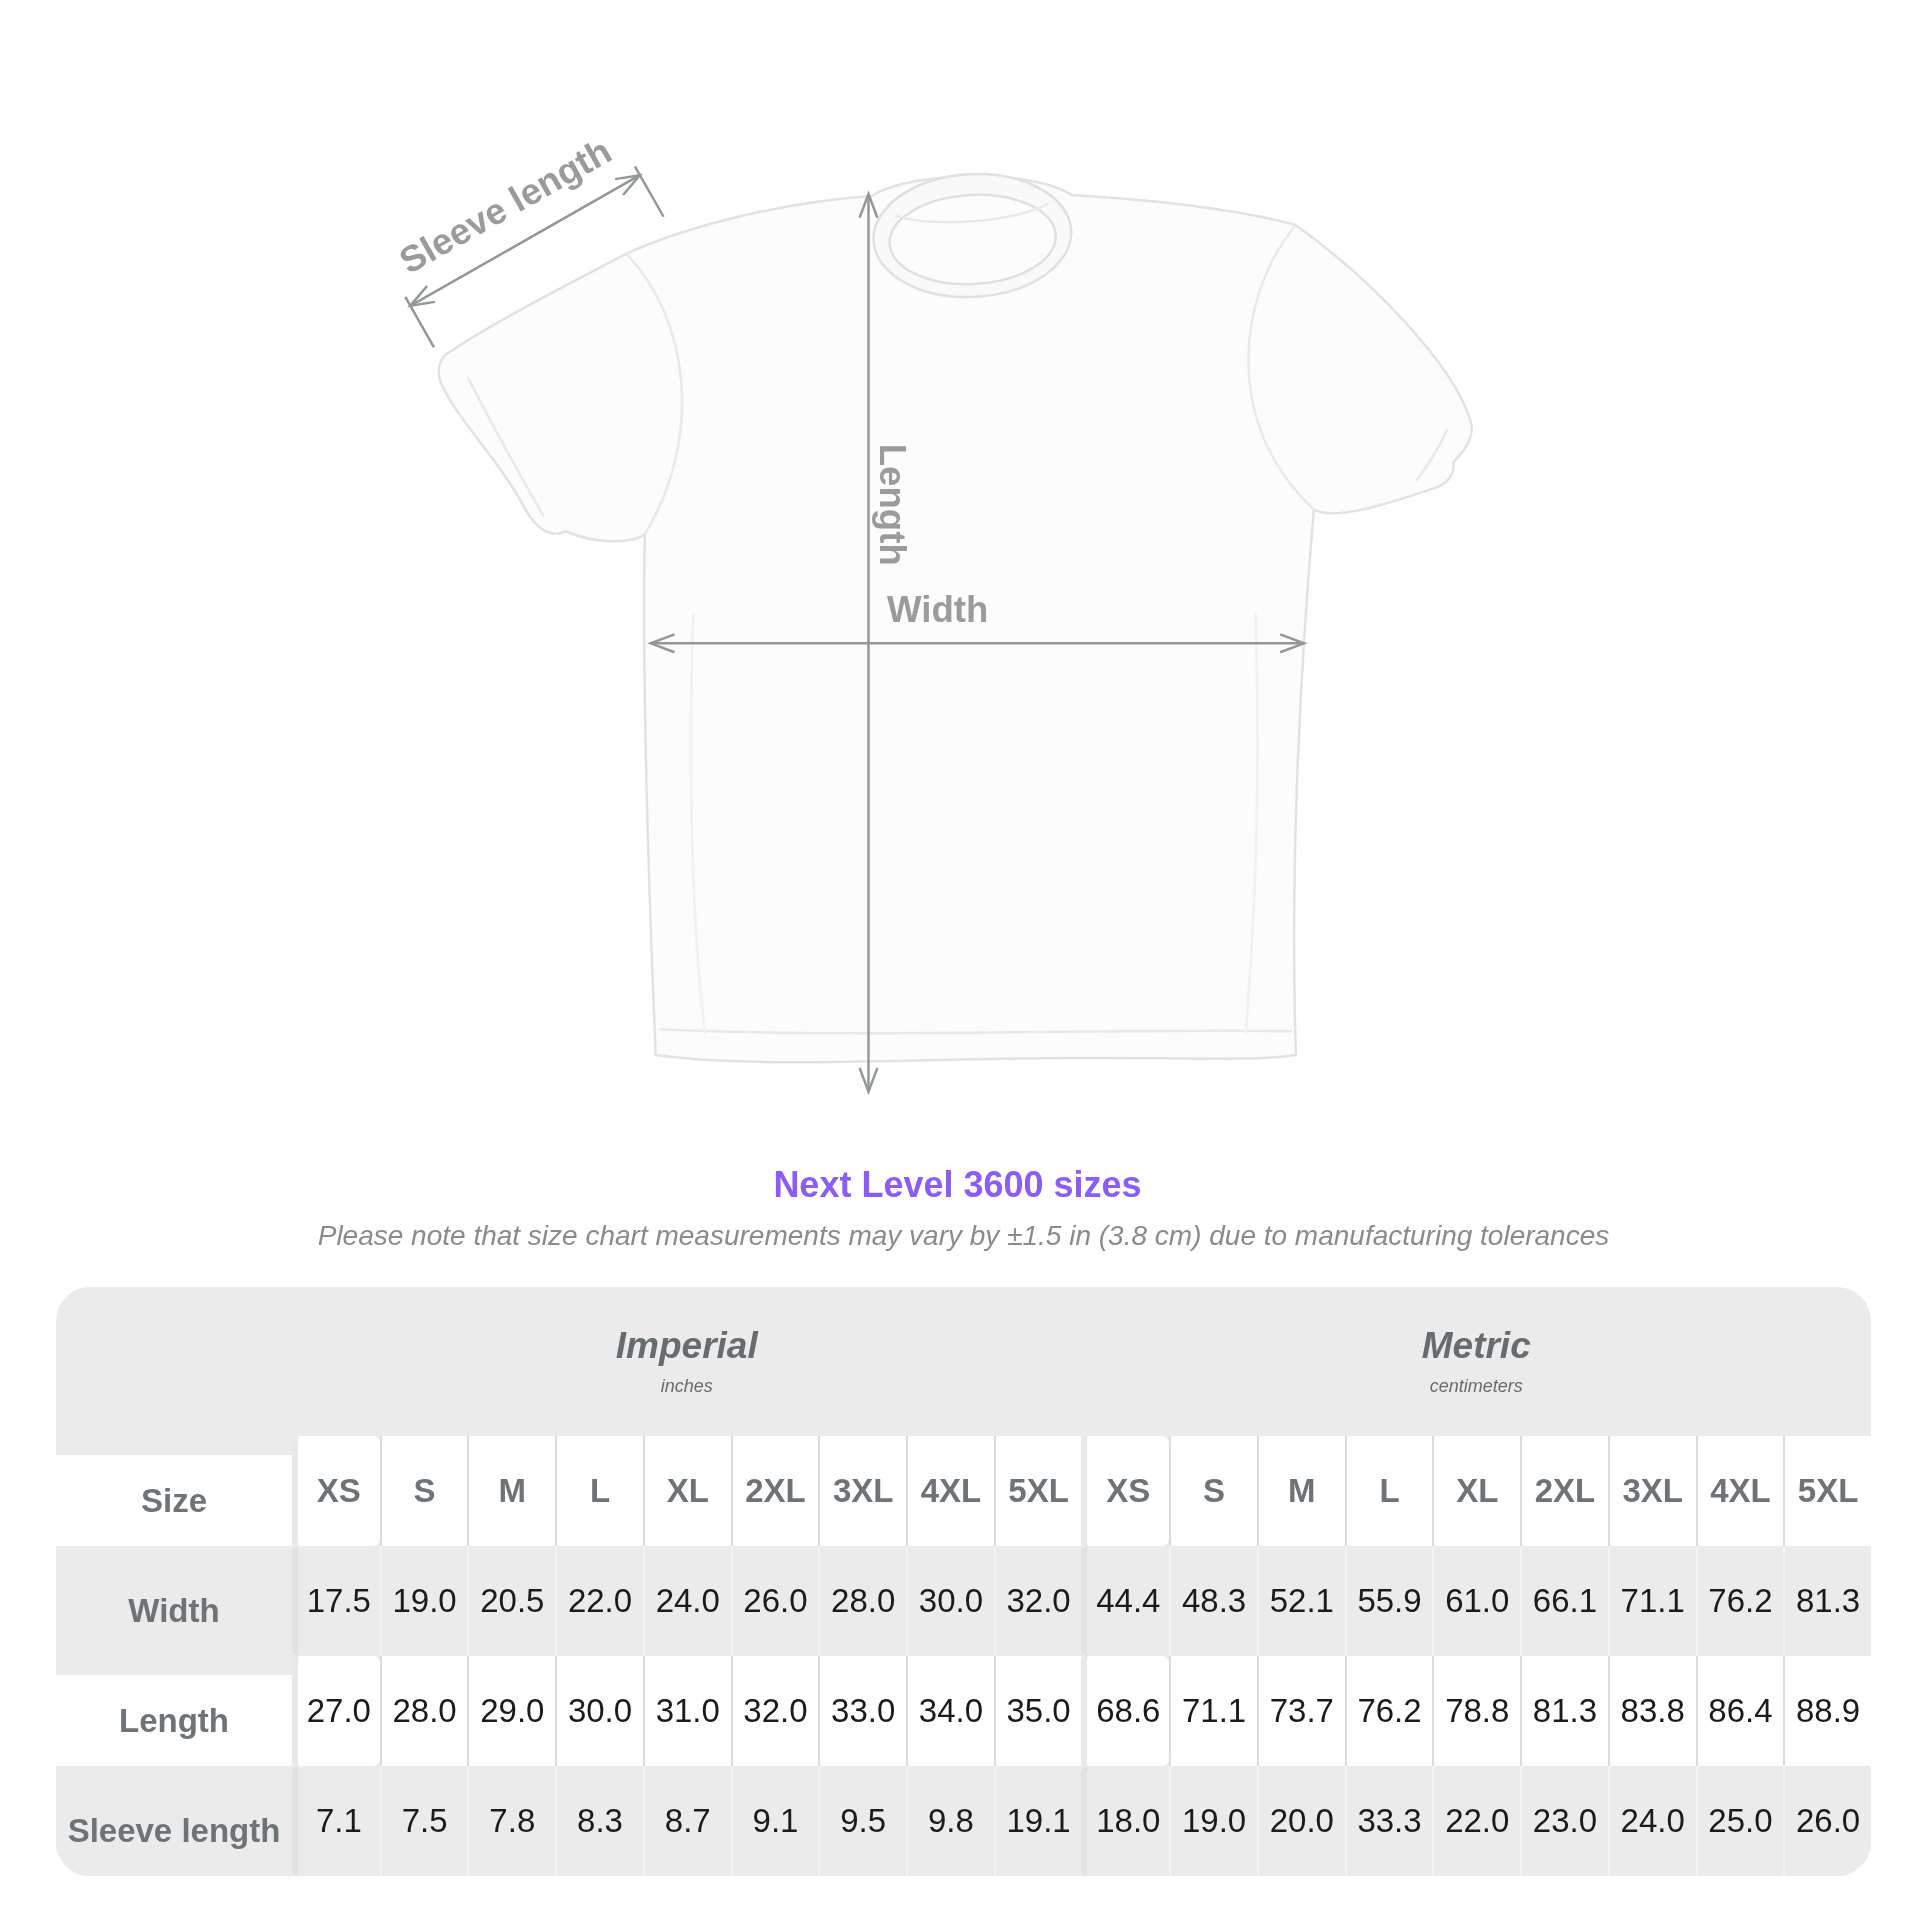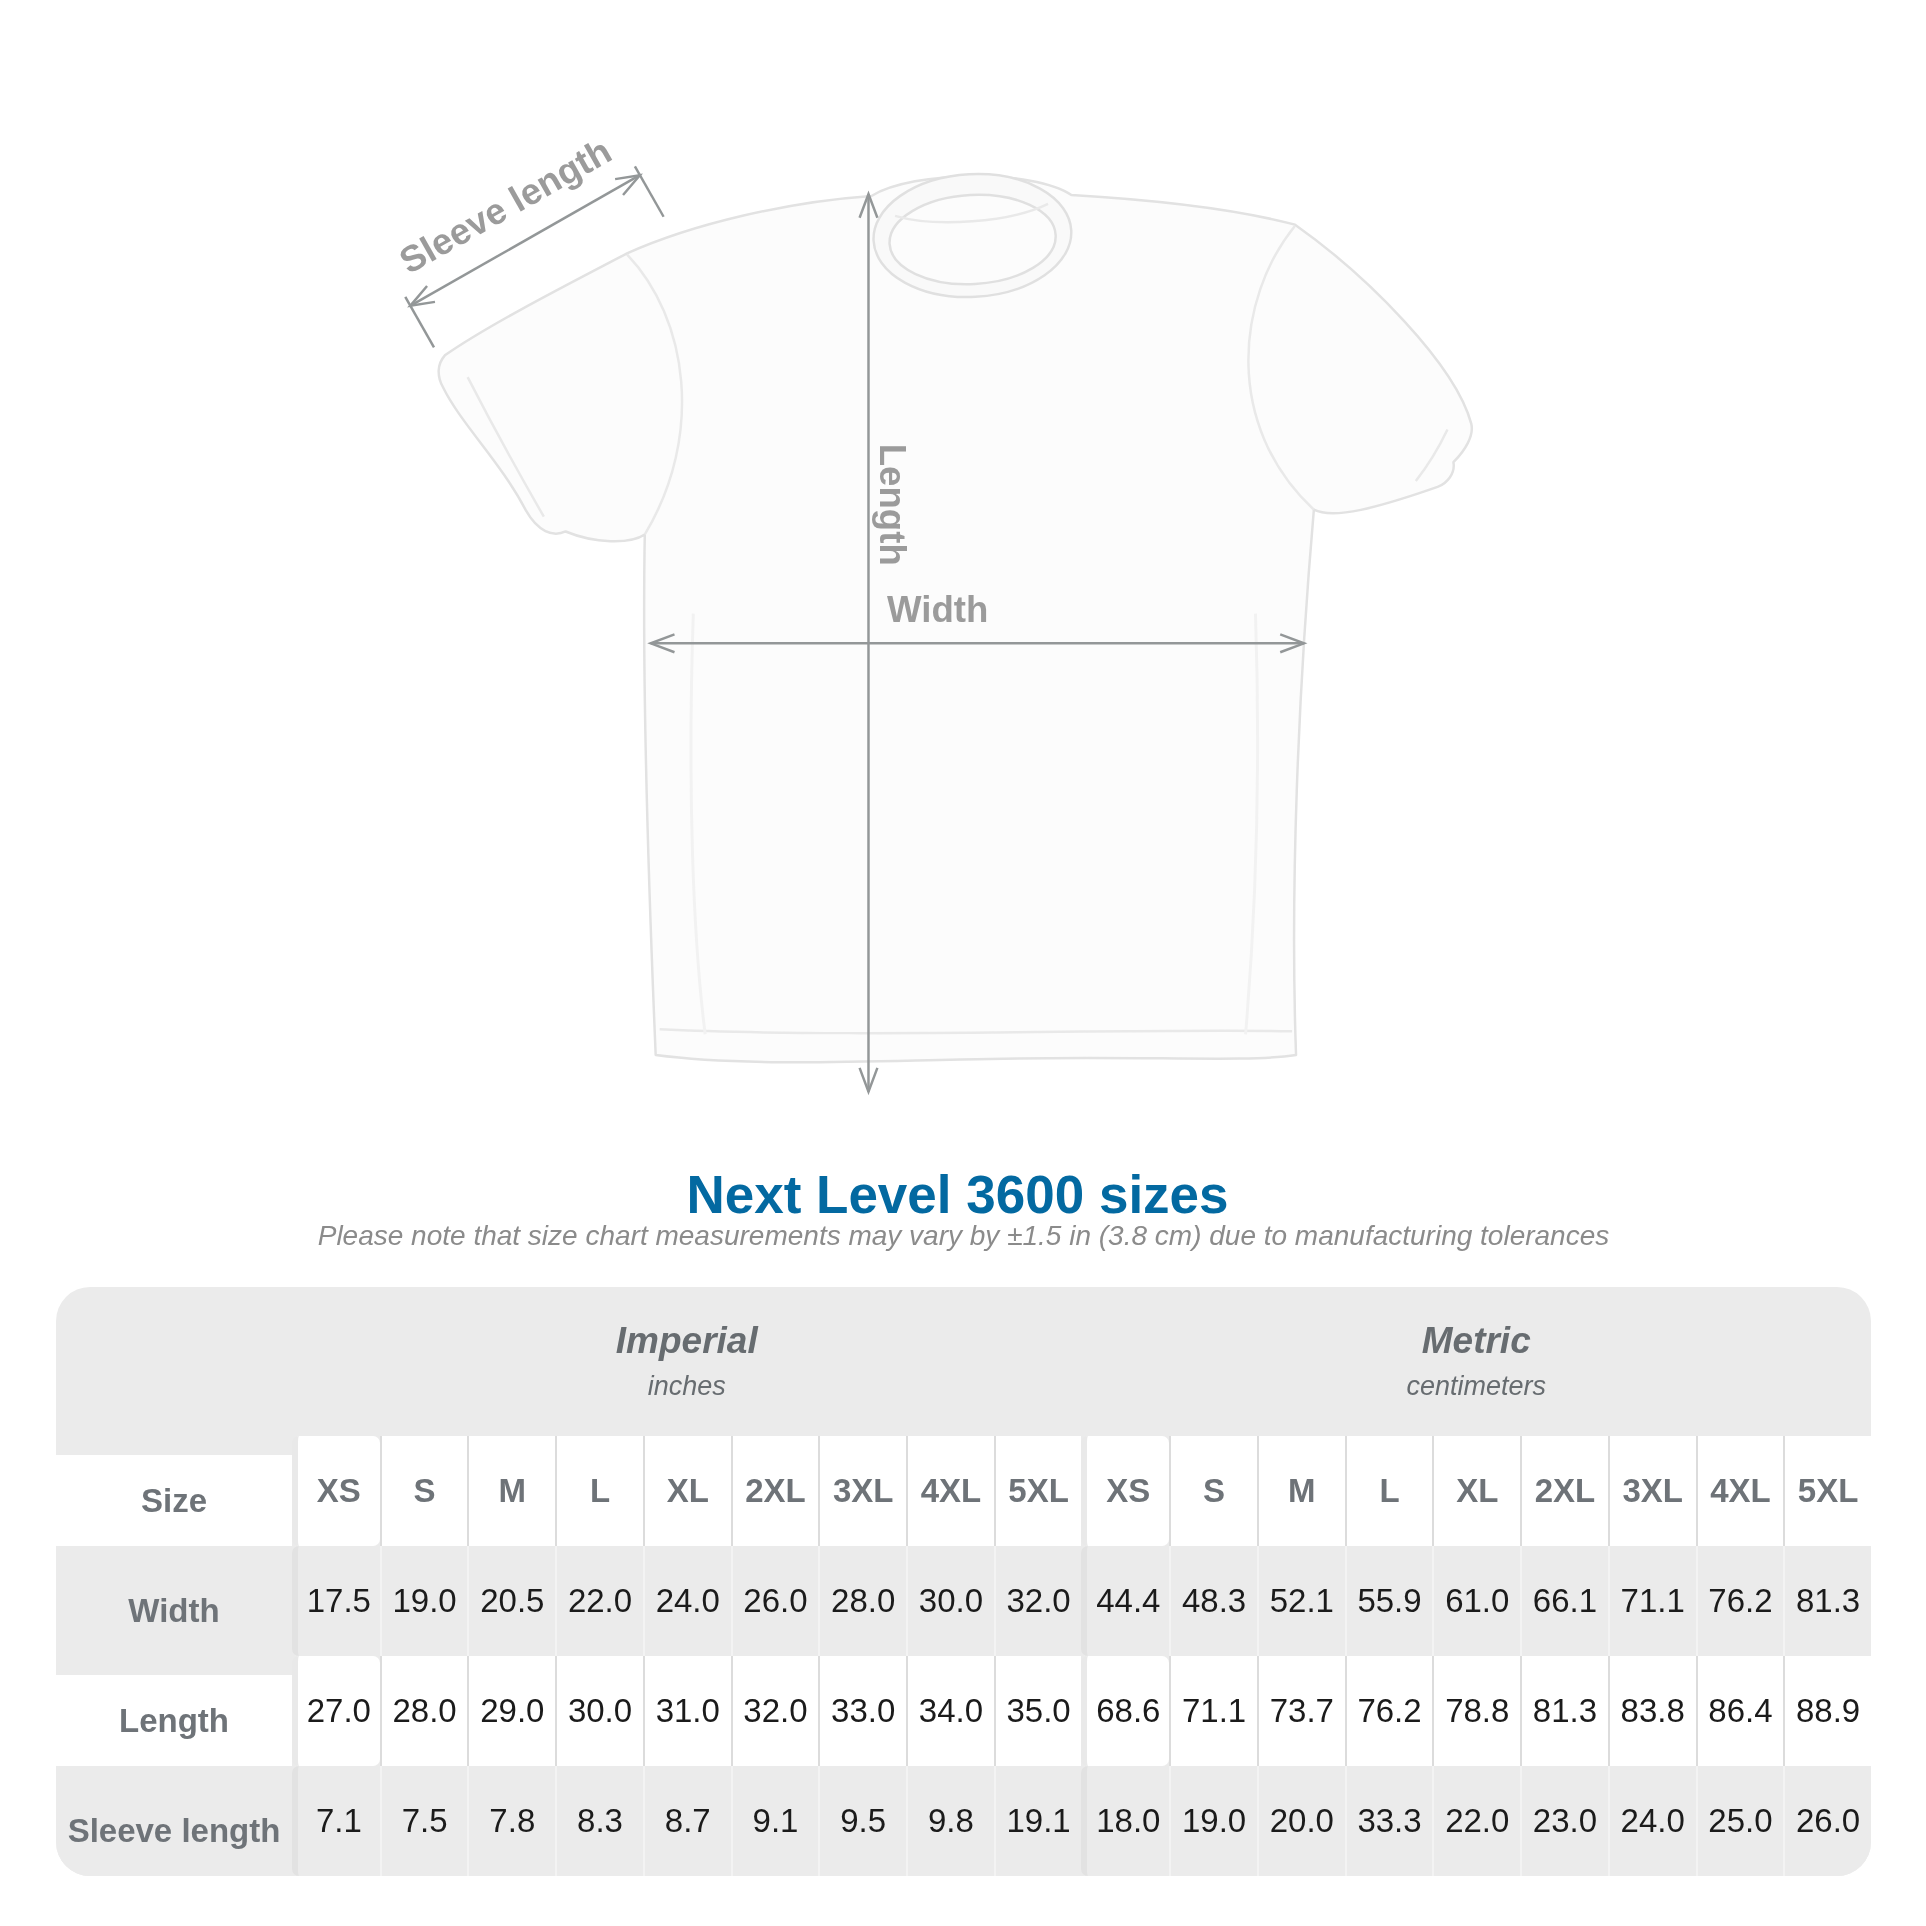--- a/index.html
+++ b/index.html
@@ -12,39 +12,39 @@
   .dim-line{stroke:#939798;stroke-width:2.5;fill:none;}
   .dim-label{fill:#9b9b9b;font-weight:bold;font-size:37px;font-family:"Liberation Sans",sans-serif;}
   .shirt-outline{fill:#fcfcfc;stroke:#e2e2e2;stroke-width:2.5;stroke-linejoin:round;}
   .shirt-seam{fill:none;stroke:#e9e9e9;stroke-width:2.5;}
   .shirt-wrinkle{fill:none;stroke:#f2f2f2;stroke-width:3;}
   .collar-band{fill:#f9f9f9;stroke:#e0e0e0;stroke-width:2.5;}
   .collar-hole{fill:#fcfcfc;stroke:#e0e0e0;stroke-width:2.5;}
   
   #page-title{
     position:absolute;left:0;right:12px;top:1164px;text-align:center;
-    font-size:53px;font-weight:bold;color:#0369a1;
+    font-size:36px;font-weight:bold;color:#8b5cf6;
   }
   #page-subtitle{
     position:absolute;left:0;right:0;top:1220px;text-align:center;
     font-size:28px;font-style:italic;color:#8b8b8b;
   }
   
   #size-table{
     position:absolute;left:56px;top:1287px;width:1815px;height:589px;
     background:#ebebeb;border-radius:34px;overflow:hidden;
   }
   #group-header{display:flex;height:149px;}
   .gh-spacer{width:236px;flex:0 0 auto;}
   .gh-block{
     flex:1 1 0;display:flex;flex-direction:column;justify-content:center;align-items:center;
     color:#676c70;
   }
   .gh-title{font-size:37px;font-weight:bold;font-style:italic;line-height:1.1;}
-  .gh-sub{font-size:27px;font-style:italic;margin-top:9px;}
+  .gh-sub{font-size:18px;font-style:italic;margin-top:9px;}
   #size-grid{
     display:grid;grid-template-columns:236px repeat(18,1fr);grid-auto-rows:110px;
   }
   .cell{
     display:flex;align-items:center;justify-content:center;
     font-size:33px;color:#1b1b1b;white-space:nowrap;
   }
   .lab{font-weight:bold;color:#6e7378;margin-top:19px;}
   .hdr{font-weight:bold;color:#6e7378;}
   .rw{background:#ffffff;}

